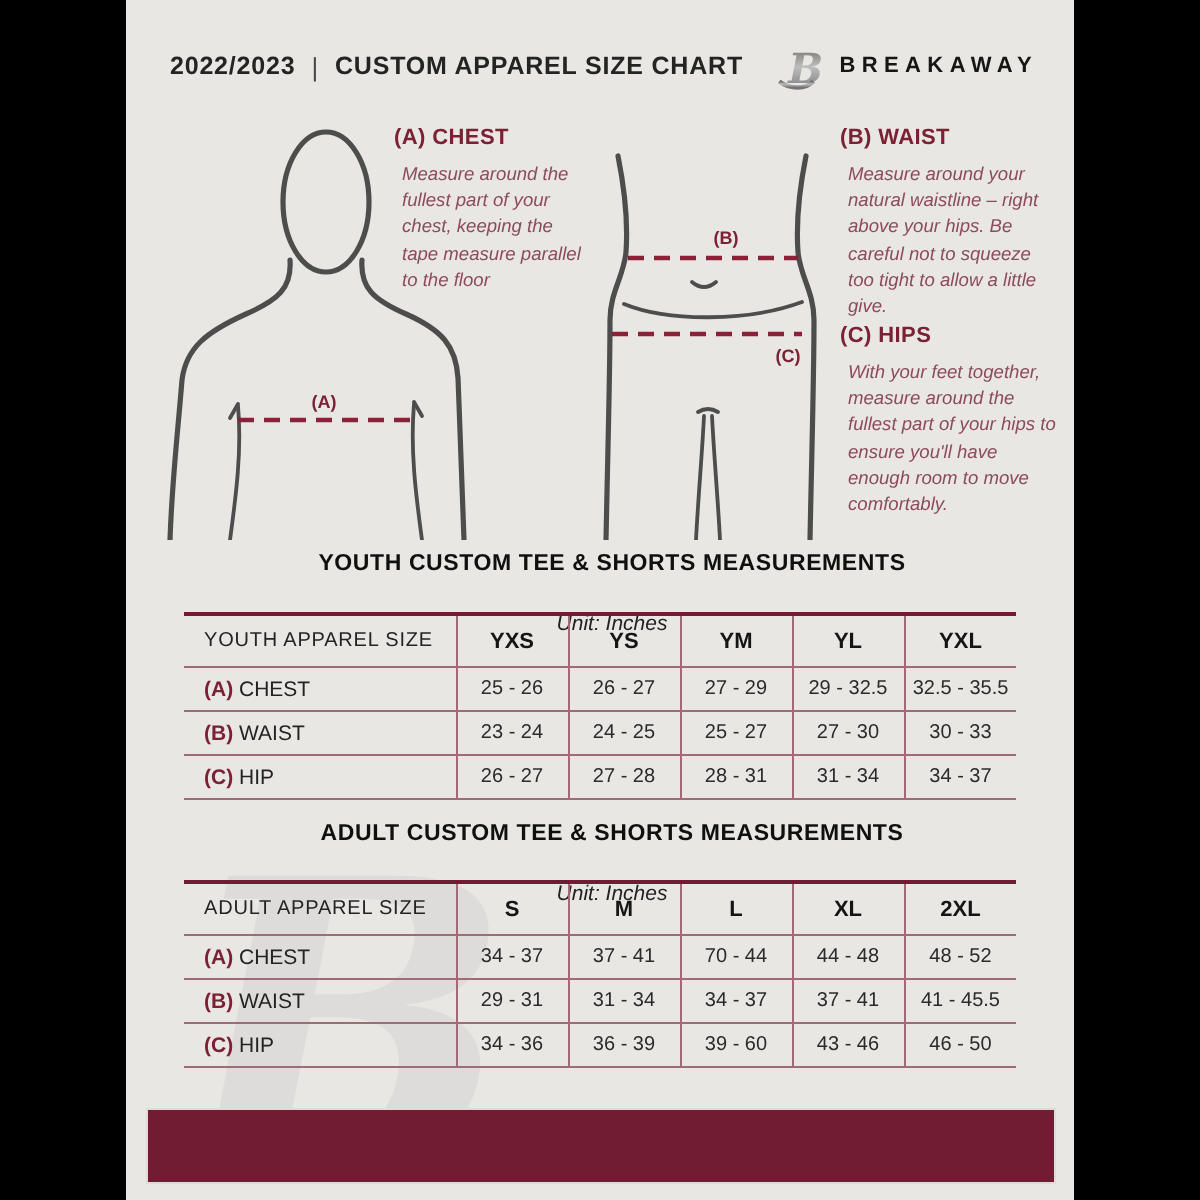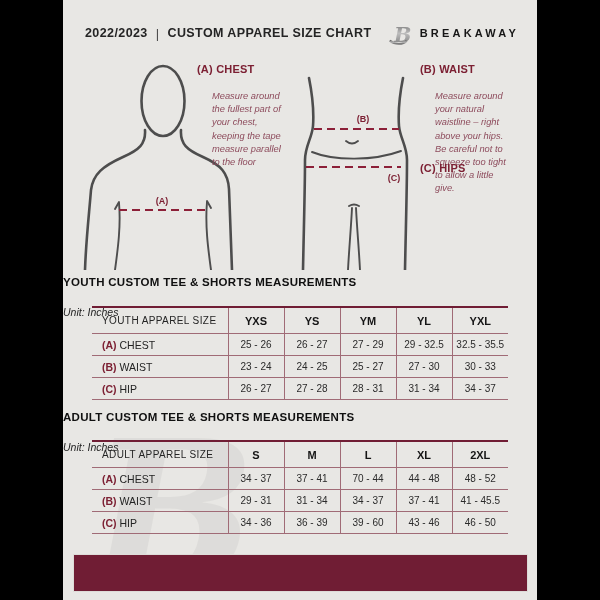--- a/index.html
+++ b/index.html
@@ -16,36 +16,36 @@
     display:flex;align-items:center;justify-content:space-between;}
   .header-title{display:flex;align-items:center;gap:8px;
     font-weight:bold;font-size:12.5px;letter-spacing:.4px;color:#242424;white-space:nowrap;}
   .header-title .divider{font-weight:normal;color:#4a4a4a;font-size:13px;}
   .brand{display:flex;align-items:center;gap:7px;}
   .brand-name{font-weight:bold;font-size:11px;letter-spacing:3.2px;color:#161616;}
 
   
   .guide{position:absolute;z-index:1;}
   .guide h4{margin:0 0 6px 0;font-size:11px;font-weight:bold;color:var(--maroon);letter-spacing:.2px;}
-  .guide p{margin:15px;font-size:9.3px;line-height:1.42;font-style:italic;color:var(--mauve-text);}
+  .guide p{margin:4px;font-size:9.3px;line-height:1.42;font-style:italic;color:var(--mauve-text);}
   .guide-chest{left:134px;top:63px;width:100px;}
   .guide-waist{left:357px;top:63px;width:106px;}
   .guide-hips{left:357px;top:162px;width:112px;}
 
   
   .fig{position:absolute;z-index:1;}
   .fig-torso{left:12px;top:60px;}
   .fig-lower{left:237px;top:60px;}
   .outline{fill:none;stroke:var(--outline-gray);stroke-width:2.6;stroke-linecap:round;}
   .outline-thin{fill:none;stroke:var(--outline-gray);stroke-width:1.9;stroke-linecap:round;}
   .dash{fill:none;stroke:var(--maroon-bright);stroke-width:2.2;stroke-dasharray:8 5;}
   .marker{font-family:"Liberation Sans",sans-serif;font-size:9px;font-weight:bold;fill:var(--maroon);}
 
   
-  .tbl-head{position:absolute;left:0;right:0;text-align:left;z-index:1;}
+  .tbl-head{position:absolute;left:12px;right:0;text-align:center;z-index:1;}
   .tbl-title{font-size:11.5px;font-weight:bold;letter-spacing:.3px;color:#101010;}
   .tbl-unit{font-size:10.5px;font-style:italic;color:#222;margin-top:18px;}
   .youth-head{top:276px;} .adult-head{top:411px;}
 
   
   .size-table{position:absolute;left:29px;width:416px;border-collapse:collapse;table-layout:fixed;
     z-index:1;border-top:2px solid var(--maroon-dark);border-bottom:1.5px solid var(--border-rose);}
   .youth-table{top:306px;} .adult-table{top:440px;}
   .size-table col.c0{width:136px;} .size-table col.c{width:56px;}
   .size-table th,.size-table td{border:1.4px solid var(--border-rose);padding:0;text-align:center;}
@@ -120,20 +120,21 @@
   <div class="guide guide-chest">
     <h4>(A) CHEST</h4>
     <p>Measure around the fullest part of your chest, keeping the tape measure parallel to the floor</p>
   </div>
   <div class="guide guide-waist">
     <h4>(B) WAIST</h4>
     <p>Measure around your natural waistline – right above your hips. Be careful not to squeeze too tight to allow a little give.</p>
   </div>
   <div class="guide guide-hips">
     <h4>(C) HIPS</h4>
+    <p>With your feet together, measure around the fullest part of your hips to ensure you'll have enough room to move comfortably.</p>
   </div>
 
   <div class="watermark">B</div>
 
   <div class="tbl-head youth-head">
     <div class="tbl-title">YOUTH CUSTOM TEE &amp; SHORTS MEASUREMENTS</div>
     <div class="tbl-unit">Unit: Inches</div>
   </div>
   <table class="size-table youth-table">
     <colgroup>

